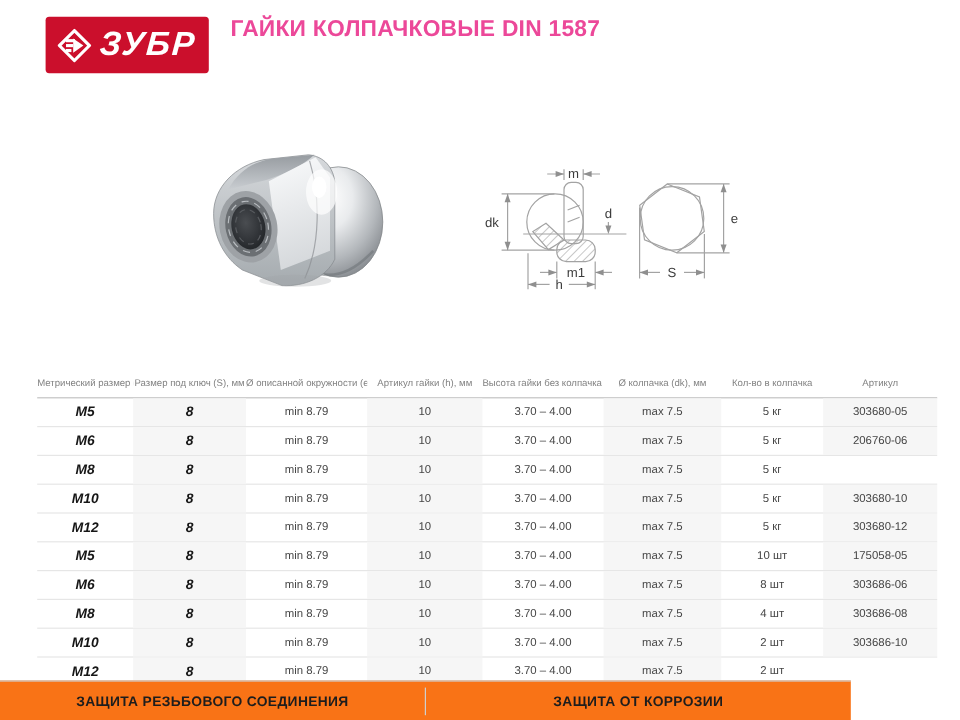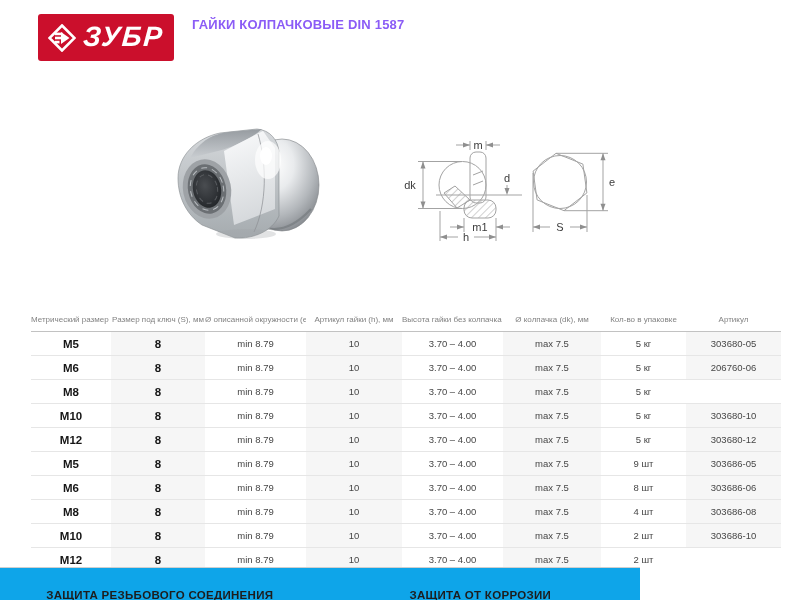--- a/index.html
+++ b/index.html
@@ -13,43 +13,43 @@
     background:#cb0f2c;border-radius:3px;
     display:flex;align-items:center;justify-content:center;gap:7px;
   }
   .logo-mark{width:28px;height:28px;flex:0 0 auto;}
   .logo-text{
     color:#fff;font-weight:bold;font-style:italic;font-size:28px;
     letter-spacing:1.5px;transform:skewX(-4deg);line-height:1;padding-bottom:2px;
   }
   .title{
     position:absolute;left:192px;top:15px;
-    font-weight:bold;font-size:13px;color:#8b5cf6;line-height:20px;letter-spacing:.2px;
+    font-weight:bold;font-size:19px;color:#ec4899;line-height:20px;letter-spacing:.2px;
   }
   
   .photo{position:absolute;left:162px;top:112px;}
   .diagram{position:absolute;left:400px;top:133px;}
   .dim-label{font-size:11px;fill:#3c3c3c;font-family:"Liberation Sans",sans-serif;}
   
   .table{position:absolute;left:31px;top:307px;width:750px;}
   .thead,.trow{display:grid;grid-template-columns:80px 94px 101px 96px 101px 98px 85px 95px;}
   .thead{height:24px;align-items:center;border-bottom:1px solid #c2c2c2;}
   .th{font-size:8px;color:#828282;text-align:center;white-space:nowrap;overflow:hidden;}
   .trow{height:23px;border-bottom:1px solid #e6e6e6;}
   .trow:last-child{border-bottom:none;}
   .tcell{
     font-size:9.5px;color:#464646;display:flex;align-items:center;justify-content:center;
     height:100%;white-space:nowrap;
   }
-  .tcell.c0,.tcell.c1{font-weight:bold;font-size:11.5px;color:#161616;}
+  .tcell.c0,.tcell.c1{font-weight:bold;font-size:11.5px;color:#161616;font-style:italic;}
   .tcell.c1,.tcell.c3,.tcell.c5,.tcell.c7{background:#f6f6f6;}
   
   .footer{
-    position:absolute;left:0;top:567px;width:640px;height:33px;
-    border-top:1px solid #cfcfcf;display:flex;background:#0ea5e9;align-items:flex-end;
+    position:absolute;left:0;top:567px;width:709px;height:33px;
+    border-top:1px solid #cfcfcf;display:flex;background:#f97316;
   }
   .footer-cell{
     flex:1;display:flex;align-items:center;justify-content:center;
     font-weight:bold;font-size:11.5px;color:#1d1d1d;letter-spacing:.3px;
   }
   .footer-divider{width:1px;background:#cfcfcf;margin:5px 0;}
 </style>
 </head>
 <body>
 
@@ -189,21 +189,21 @@
   </svg>
 
   <div class="table">
     <div class="thead">
       <div class="th">Метрический размер (d)</div>
       <div class="th">Размер под ключ (S), мм</div>
       <div class="th">Ø описанной окружности (e), мм</div>
       <div class="th">Артикул гайки (h), мм</div>
       <div class="th">Высота гайки без колпачка (m), мм</div>
       <div class="th">Ø колпачка (dk), мм</div>
-      <div class="th">Кол-во в упаковке</div>
+      <div class="th">Кол-во в колпачка</div>
       <div class="th">Артикул</div>
     </div>
     <div id="tbody">
         <div class="trow">
           <div class="tcell c0">M5</div>
           <div class="tcell c1">8</div>
           <div class="tcell c2">min 8.79</div>
           <div class="tcell c3">10</div>
           <div class="tcell c4">3.70 – 4.00</div>
           <div class="tcell c5">max 7.5</div>
@@ -249,22 +249,22 @@
           <div class="tcell c6">5 кг</div>
           <div class="tcell c7">303680-12</div>
         </div>
         <div class="trow">
           <div class="tcell c0">M5</div>
           <div class="tcell c1">8</div>
           <div class="tcell c2">min 8.79</div>
           <div class="tcell c3">10</div>
           <div class="tcell c4">3.70 – 4.00</div>
           <div class="tcell c5">max 7.5</div>
-          <div class="tcell c6">9 шт</div>
-          <div class="tcell c7">303686-05</div>
+          <div class="tcell c6">10 шт</div>
+          <div class="tcell c7">175058-05</div>
         </div>
         <div class="trow">
           <div class="tcell c0">M6</div>
           <div class="tcell c1">8</div>
           <div class="tcell c2">min 8.79</div>
           <div class="tcell c3">10</div>
           <div class="tcell c4">3.70 – 4.00</div>
           <div class="tcell c5">max 7.5</div>
           <div class="tcell c6">8 шт</div>
           <div class="tcell c7">303686-06</div>

